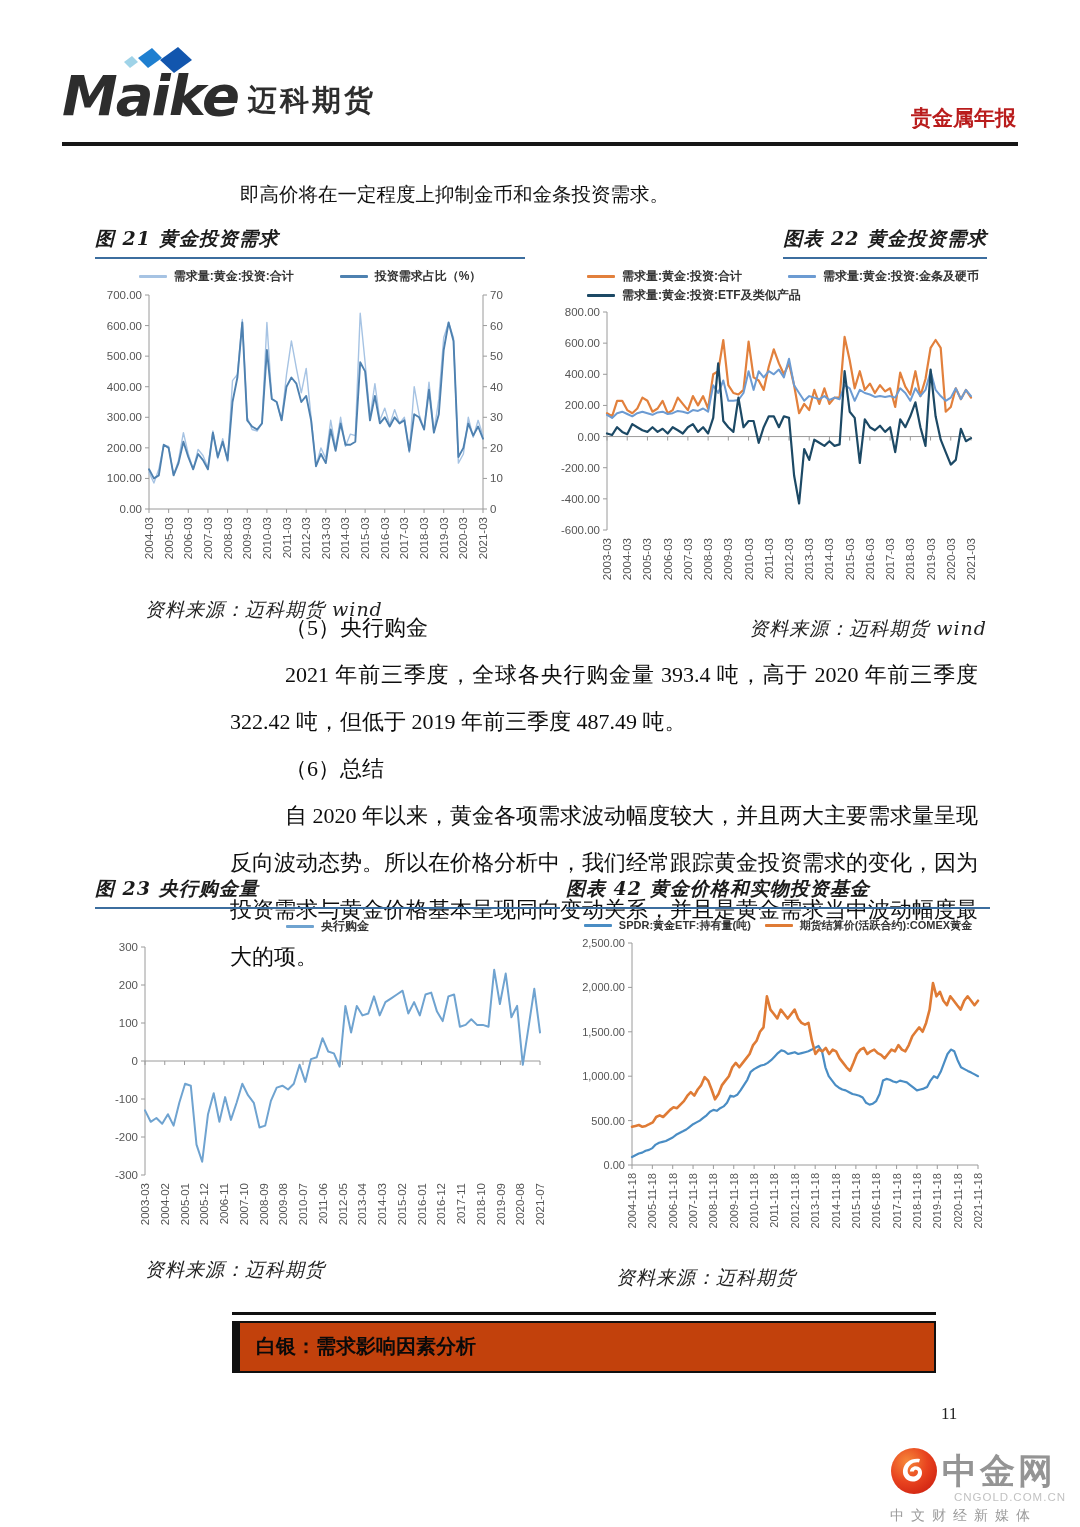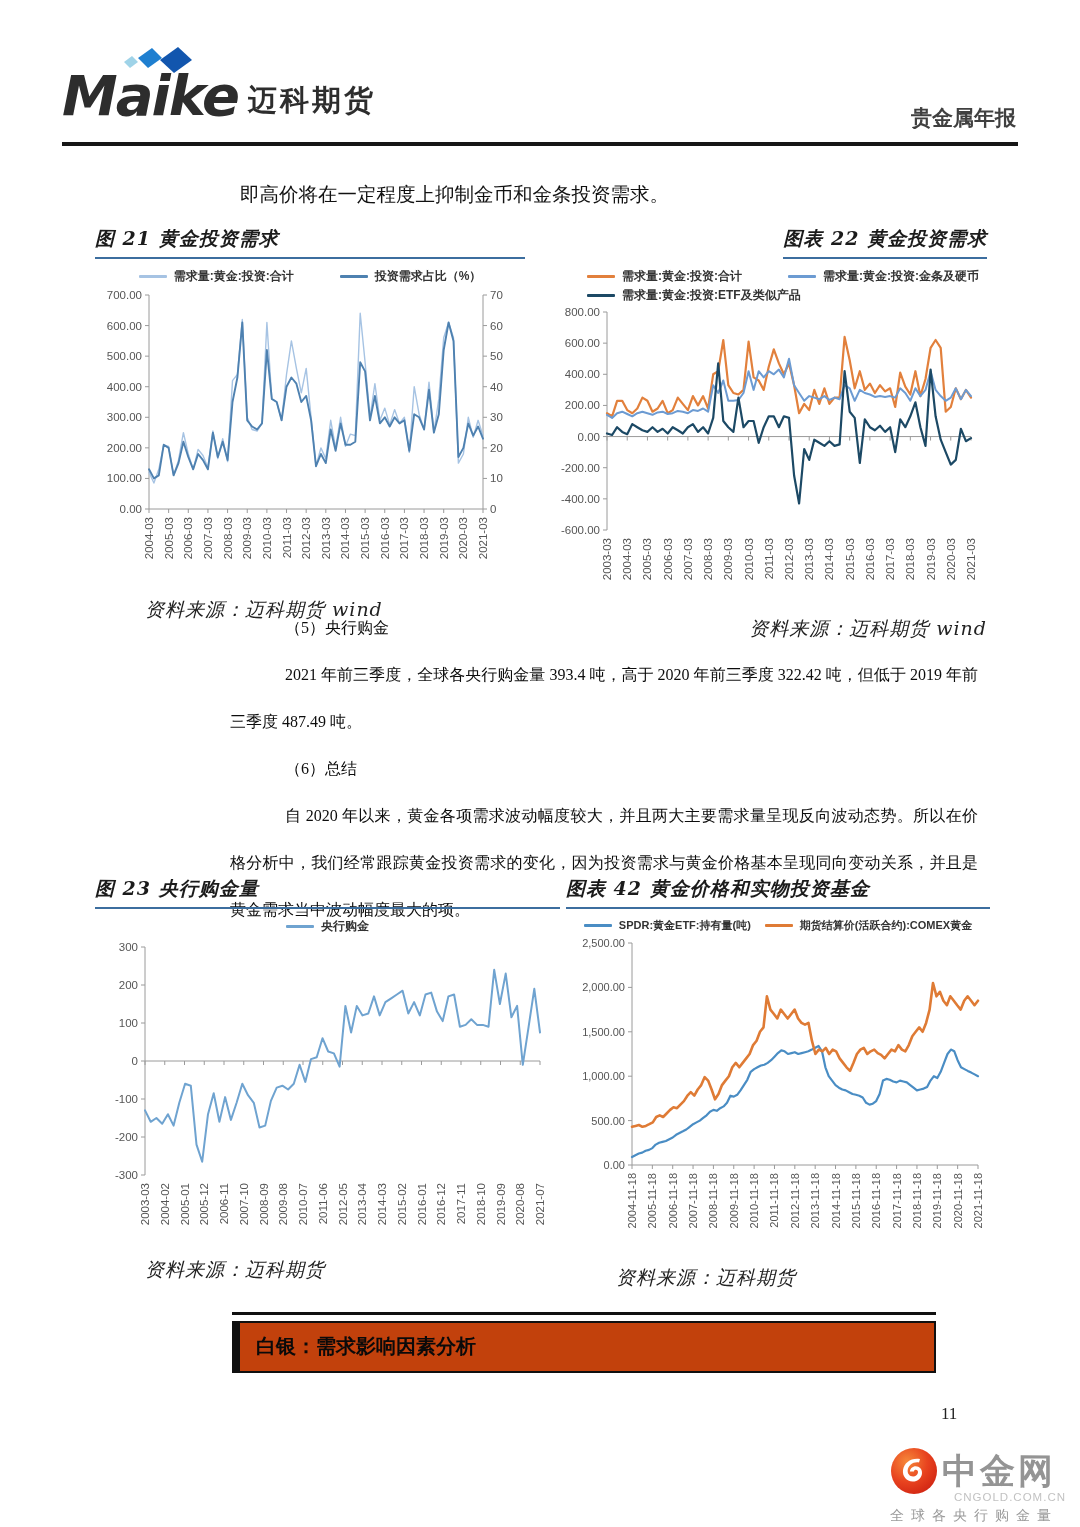--- a/index.html
+++ b/index.html
@@ -6,21 +6,21 @@
   body { background:#e8e8e8; font-family:"Liberation Sans", sans-serif; }
   .page { position:relative; width:1080px; height:1527px; margin:0 auto; background:#ffffff; overflow:hidden; }
 
   
   .brand { position:absolute; left:62px; top:68px; display:flex; align-items:flex-end; }
   .brand-mark { position:relative; }
   .brand-word { font-family:"DejaVu Sans", sans-serif; font-style:italic; font-weight:900;
                 font-size:56px; color:#2d2d2d; letter-spacing:-2px; line-height:1; }
   .brand-diamonds { position:absolute; left:54px; top:-22px; }
   .brand-cn { font-size:29px; font-weight:700; color:#2d2d2d; letter-spacing:3px; margin-left:10px; padding-bottom:3px; }
-  .report-type { position:absolute; right:64px; top:104px; font-size:21px; font-weight:bold; color:#404040; }
+  .report-type { position:absolute; right:64px; top:104px; font-size:21px; font-weight:bold; color:#b91c1c; }
   .header-rule { position:absolute; left:62px; width:956px; top:142px; height:4px; background:#161616; }
 
   
   .intro { position:absolute; left:240px; top:181px; font-family:"Liberation Serif", serif;
            font-size:19.5px; color:#111; }
 
   
   .fig-row { position:absolute; display:flex; }
   .fig-row1 { left:95px; top:226px; gap:22px; }
   .fig-row2 { left:95px; top:876px; gap:6px; }
@@ -33,21 +33,21 @@
   .fig-legend.left-align { justify-content:flex-start; padding-left:40px; }
   .legend-item { display:flex; align-items:center; gap:7px; font-weight:bold; }
   .legend-line { display:inline-block; width:28px; height:3px; border-radius:1px; }
   .fig-plot { margin-top:2px; }
   .fig-plot svg text { font-family:"Liberation Sans", sans-serif; }
   .fig-source { font-family:"DejaVu Serif", serif; font-style:italic; font-size:19px;
                 color:#222; padding-left:50px; margin-top:4px; letter-spacing:1px; }
 
   
   .text-block { position:absolute; left:230px; top:604px; width:748px;
-                font-family:"Liberation Serif", serif; font-size:16px; color:#0d0d0d;
+                font-family:"Liberation Serif", serif; font-size:22px; color:#0d0d0d;
                 line-height:47px; text-align:justify; }
   .text-block p { text-indent:55px; }
 
   
   .silver-sec { position:absolute; left:232px; top:1312px; width:704px; }
   .sec-rule { height:3px; background:#101010; }
   .sec-box { margin-top:6px; background:#c2410c; border:2px solid #101010; border-left:8px solid #101010;
              padding:10px 16px 11px; font-size:20px; font-weight:bold; color:#0a0a0a; }
 
   
@@ -420,16 +420,16 @@
             <stop offset="55%" stop-color="#e8431f"></stop>
             <stop offset="100%" stop-color="#cf2312"></stop>
           </radialGradient>
         </defs>
         <circle cx="24" cy="24" r="23" fill="url(#wmg)"></circle>
         <path d="M30 12c-8.5-1.5-16 3.5-17 11-0.8 6.2 3.5 11.5 9.7 11.5 5 0 9-3.6 9.3-8.3 0.3-3.9-2.5-7-6.3-7-3.1 0-5.6 2.3-5.8 5.2h4c0.1-1 0.9-1.7 1.9-1.7 1.3 0 2.3 1.1 2.2 2.6-0.2 2.4-2.3 4.3-4.9 4.3-3.4 0-5.9-2.9-5.4-6.5 0.6-4.9 5.6-8.6 11.3-7.6z" fill="#ffffff"></path>
       </svg>
       <span class="wm-name">中金网</span>
     </div>
     <div class="wm-domain">CNGOLD.COM.CN</div>
-    <div class="wm-tagline">全球各央行购金量</div>
+    <div class="wm-tagline">中文财经新媒体</div>
   </div>
 
 </div>
 
 </body></html>

